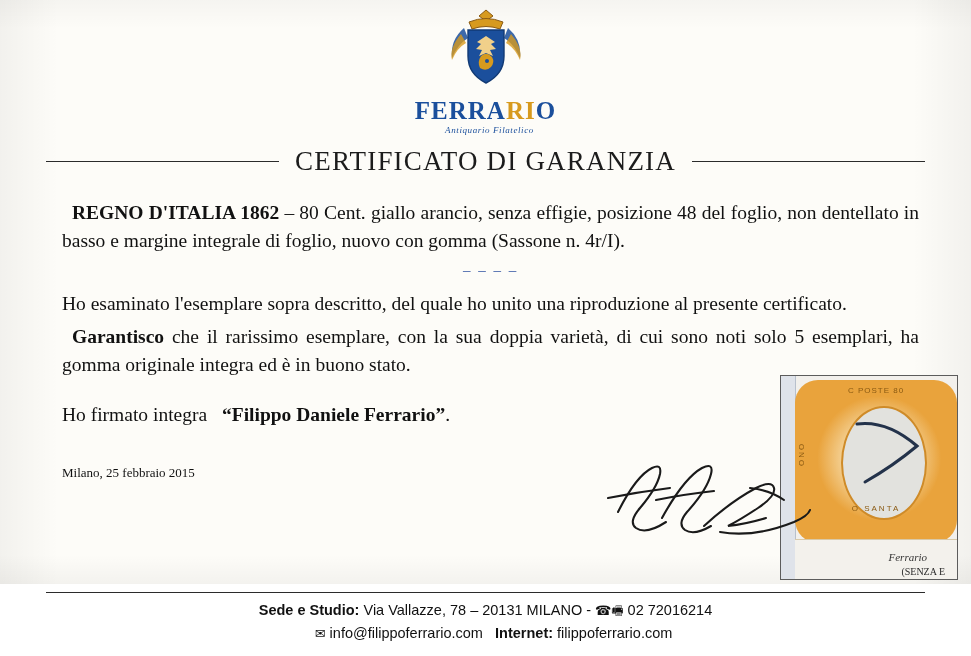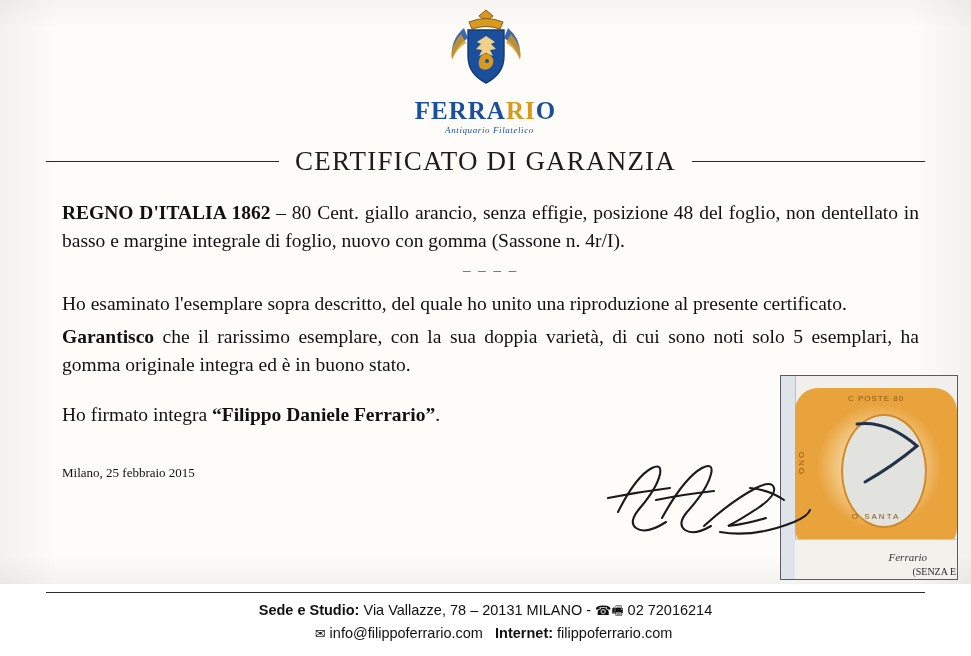--- a/index.html
+++ b/index.html
@@ -93,21 +93,21 @@
   
   .body {
     position: relative;
     margin: 22px 52px 0 62px;
     font-size: 19.5px;
     line-height: 1.42;
     color: #111;
     text-align: justify;
   }
   .para { margin: 0 0 6px 0; }
-  .lead { font-weight: bold; }
+  .lead { font-weight: bold; margin-left: 10px; }
   .sep {
     text-align: center;
     color: #2b4fa0;
     letter-spacing: 2px;
     font-size: 15px;
     margin: 4px 0 8px 0;
   }
   .sign-line { margin-top: 22px; }
   .place-date { margin-top: 36px; font-size: 13px; }
 
@@ -127,21 +127,21 @@
     inset: 0;
   }
   .stamp-paper {
     position: absolute;
     left: 0; top: 0;
     width: 176px; height: 203px;
     background: #f2f0ec;
   }
   .stamp-body {
     position: absolute;
-    left: 14px; top: 12px;
+    left: 14px; top: 4px;
     width: 162px; height: 163px;
     background: #e9a33c;
     background-image:
       radial-gradient(ellipse at 52% 48%, #f6d9a4 0 26%, rgba(246,217,164,0) 52%);
     border-radius: 23px;
   }
   .stamp-oval {
     position: absolute;
     left: 46px; top: 26px;
     width: 82px; height: 110px;
@@ -186,21 +186,21 @@
   }
   .stamp-edgeband {
     position: absolute;
     left: 0; top: 0;
     width: 14px; height: 203px;
     background: #dfe3ea;
     border-right: 1px solid #b8c0cc;
   }
   .stamp-note {
     position: absolute;
-    right: 1px; bottom: 2px;
+    right: 12px; bottom: 2px;
     font-size: 10px;
     color: #2a2a2a;
     font-family: "Liberation Serif", serif;
   }
   .stamp-expertmark {
     position: absolute;
     right: 30px; bottom: 16px;
     font-size: 11px;
     color: #333;
     font-style: italic;

